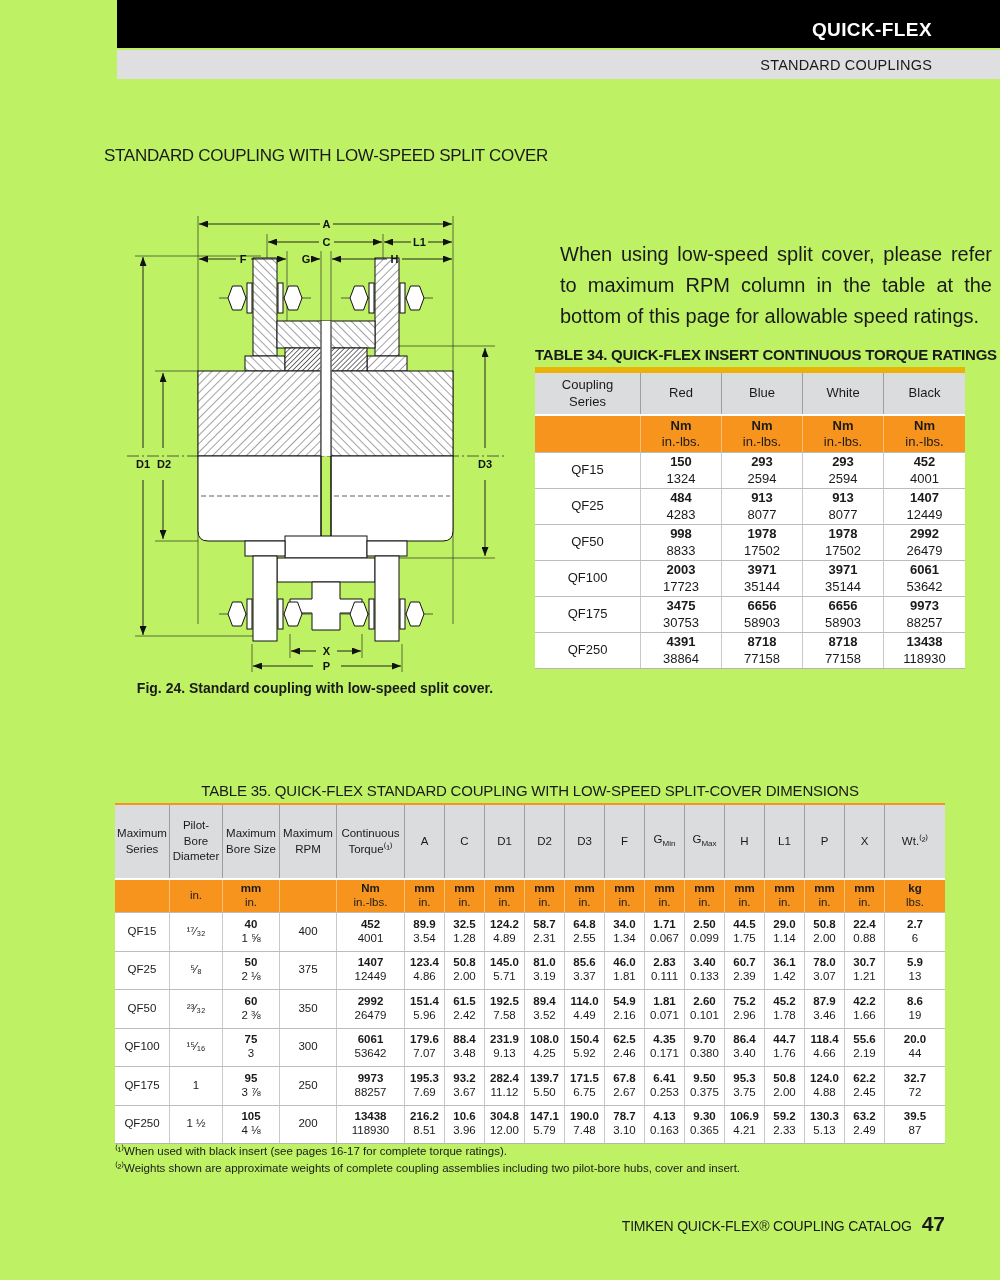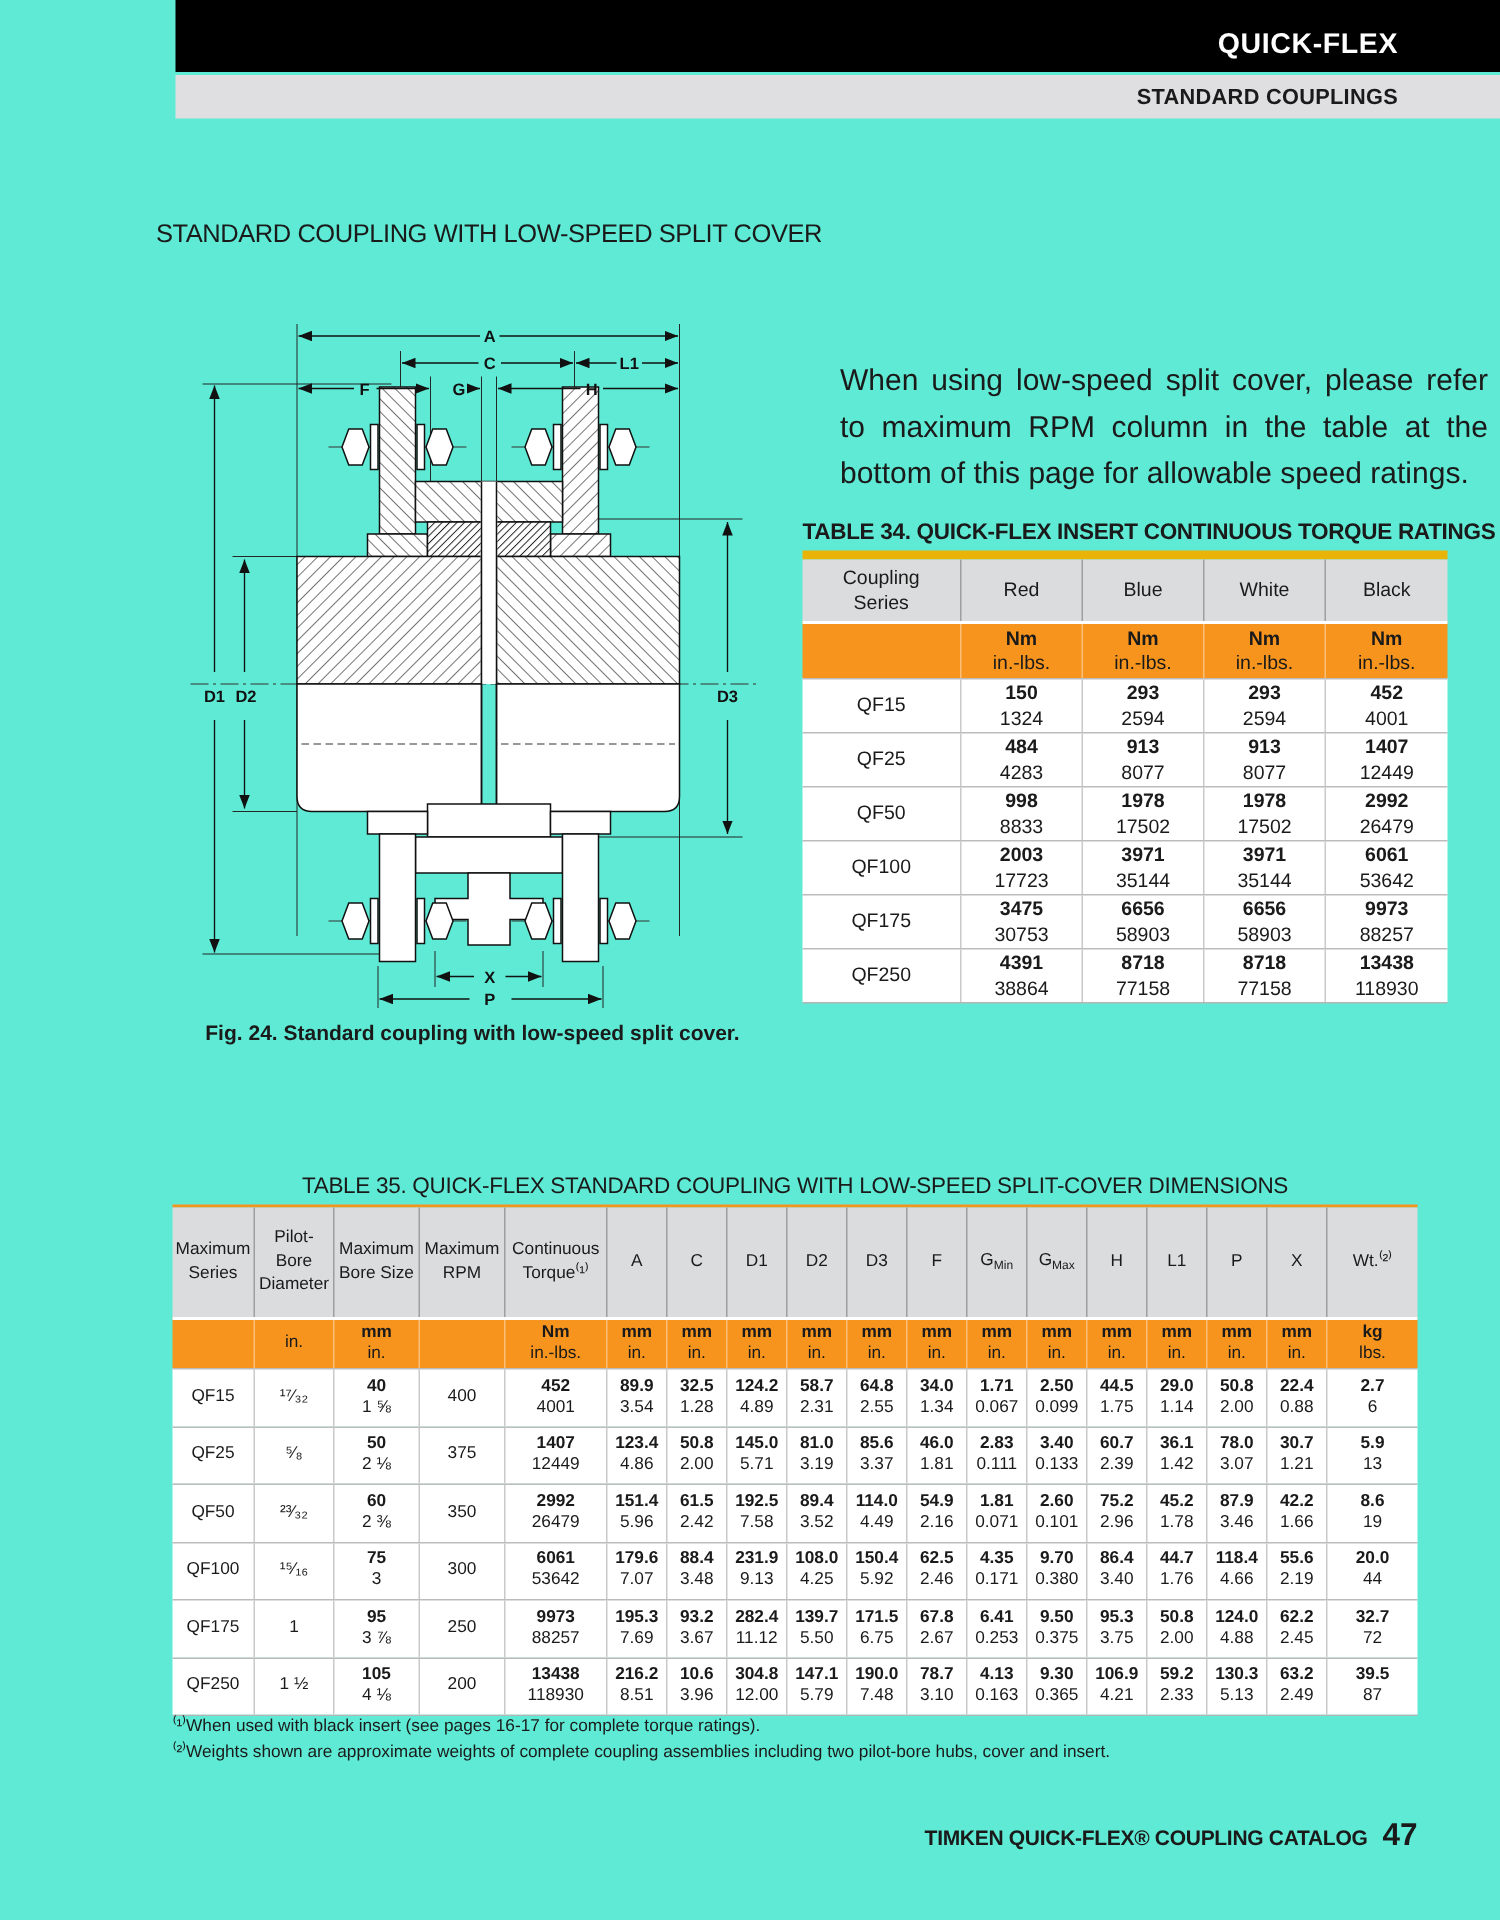--- a/index.html
+++ b/index.html
@@ -1,27 +1,27 @@
 <!DOCTYPE html>
 <html><head>
 <meta charset="utf-8">
 <style>
   html,body{margin:0;padding:0;background:#fff}
-  .page{position:relative;width:1000px;height:1280px;background:#5eead4;overflow:hidden;
+  .page{position:relative;width:1000px;height:1280px;background:#bef264;overflow:hidden;
         font-family:"Liberation Sans",sans-serif;color:#1a1a1a}
 
   
   .bar-black{position:absolute;left:117px;top:0;width:883px;height:48px;background:#000;
              display:flex;align-items:flex-end;justify-content:flex-end;
              padding:0 68px 7px 0;box-sizing:border-box}
   .bar-black span{color:#fff;font-weight:bold;font-size:19px;letter-spacing:.4px}
   .bar-gray{position:absolute;left:117px;top:50px;width:883px;height:29px;background:#DFDFE1;
             display:flex;align-items:center;justify-content:flex-end;
             padding-right:68px;box-sizing:border-box}
-  .bar-gray span{font-weight:bold;font-size:14.5px;letter-spacing:.2px}
+  .bar-gray span{font-weight:normal;font-size:14.5px;letter-spacing:.2px}
 
   .page-title{position:absolute;left:104px;top:146px;font-size:17px;font-weight:normal;letter-spacing:-.3px}
 
   
   .fig{position:absolute;left:115px;top:196px;width:400px;height:480px}
   .fig-caption{position:absolute;left:115px;top:680px;width:400px;text-align:center;
                font-weight:bold;font-size:14px}
   .dim{font-size:11px;font-weight:bold;fill:#111;font-family:"Liberation Sans",sans-serif}
   .dimline{stroke:#111;stroke-width:.9}
   .ext{stroke:#222;stroke-width:.65}
@@ -60,21 +60,21 @@
   .t35-head .cell{border-right:1px solid #9e9ea0;font-size:11.5px;line-height:1.35;text-align:center;padding:0 2px}
   .t35-head sub{font-size:8px}
   .t35-orange{height:32px;background:#F7941E;border-top:2px solid #fff}
   .t35-orange .cell{border-right:1px solid rgba(255,255,255,.4);font-size:11.5px;line-height:1.2}
   .t35-data{height:37.5px;border-top:1px solid #bcbcbc;background:#fff}
   .t35-data .cell{border-right:1px solid #c9c9c9;font-size:11.5px;line-height:1.2}
 
   .footnotes{position:absolute;left:115px;top:1143px;font-size:11.5px;line-height:1.5}
 
   .footer{position:absolute;right:55px;top:1212px;display:flex;align-items:baseline;gap:10px}
-  .footer .cat{font-size:14px;font-weight:bold;letter-spacing:-.2px}
+  .footer .cat{font-size:14px;font-weight:normal;letter-spacing:-.2px}
   .footer .pg{font-size:21px;font-weight:bold}
 </style>
 </head>
 <body>
 
 <div class="page">
 
   <div class="bar-black">
     <span>QUICK-FLEX</span>
   </div>

